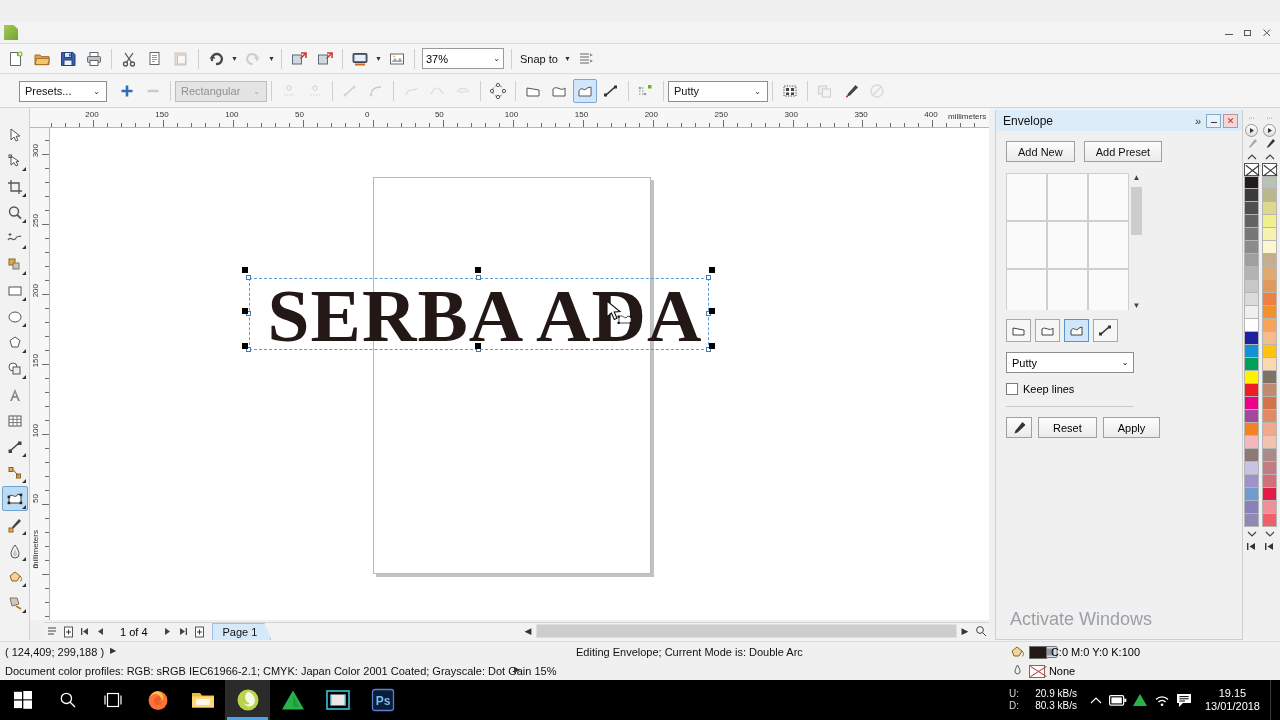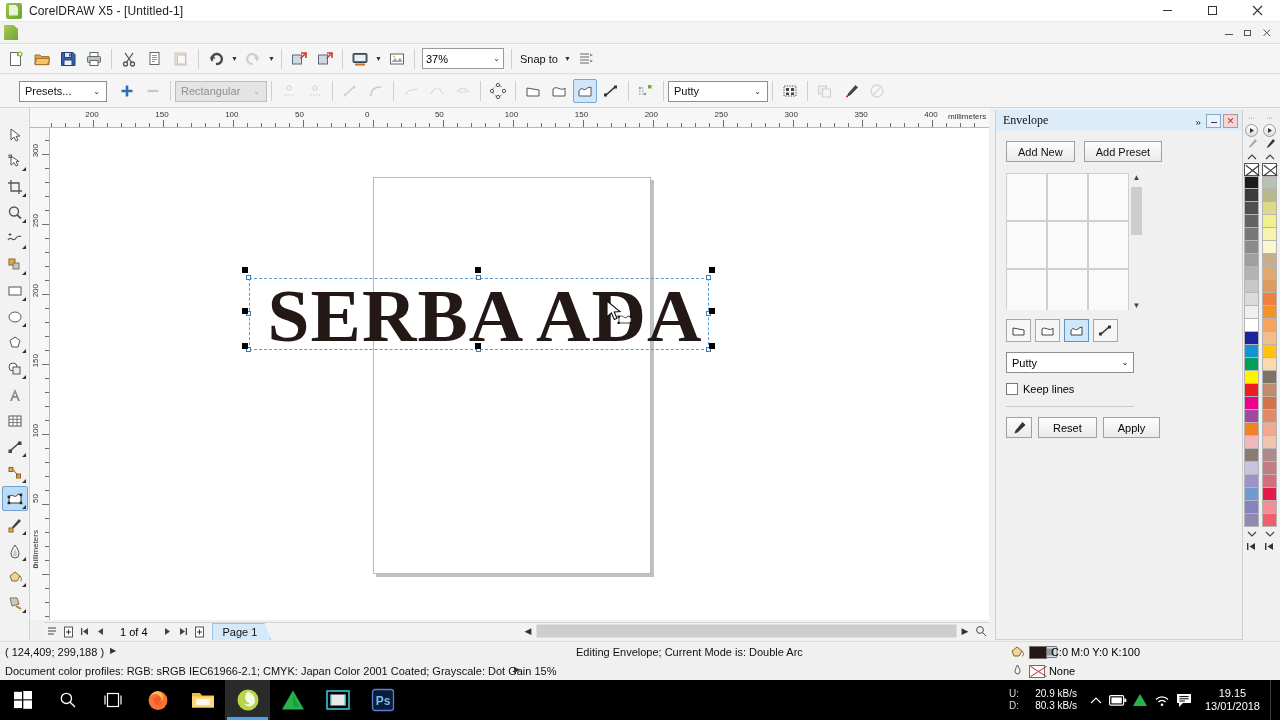--- a/index.html
+++ b/index.html
@@ -220,21 +220,21 @@
   }
   .sw-none:after{ transform:rotate(-33deg); }
 
   
   .docker{
     position:absolute; left:995px; top:110px; width:248px; height:530px;
     background:#f0f0f0; border:1px solid #cfcfcf; border-top:none;
   }
   .dk-head{
     height:21px; background:#dcecf8; display:flex; align-items:center;
-    padding-left:7px; font-size:12px; color:#111;font-family:Liberation Serif, serif;
+    padding-left:7px; font-size:12px; color:#111;
   }
   .dk-head .t{ flex:1;}
   .dk-chev{ font-size:11px; color:#333; padding:0 5px;}
   .dk-min{ width:15px;height:14px;border:1px solid #8aa9c4;background:#eaf2fa;
            display:flex;align-items:center;justify-content:center; font-size:8px; margin-right:2px;}
   .dk-cls{ width:15px;height:14px;border:1px solid #c49090;background:#f3d6d6;
            display:flex;align-items:center;justify-content:center;font-size:9px;color:#a33;margin-right:4px;}
   .dk-body{ padding:10px; }
   .dkbtn{
     height:21px; border:1px solid #a0a0a0; background:linear-gradient(#fdfdfd,#eaeaea);
@@ -318,41 +318,20 @@
   .netspeed .k{ color:#d8d8d8;}
   .trayic{ width:22px;height:40px; display:flex;align-items:center;justify-content:center;}
   .clock{ color:#fff; font-size:11px; line-height:13px; text-align:center; padding:0 10px;}
   .tb-edge{ width:6px; height:40px; border-left:1px solid #3a3a3a; }
 </style>
 </head>
 <body>
 
 <div id="app">
 
-  <div class="titlebar">
-    <div class="tb-icon"></div>
-    <div class="tb-title">CorelDRAW X5 - [Untitled-1]</div>
-    <div class="tb-btns">
-      <div class="tb-btn">
-        <svg width="11" height="11" viewBox="0 0 11 11">
-            <rect x="1" y="5" width="9" height="1" fill="#333"></rect>
-          </svg>
-      </div>
-      <div class="tb-btn">
-        <svg width="11" height="11" viewBox="0 0 11 11">
-            <rect x="1.5" y="1.5" width="8" height="8" fill="none" stroke="#333"></rect>
-          </svg>
-      </div>
-      <div class="tb-btn close">
-        <svg width="11" height="11" viewBox="0 0 11 11">
-            <path d="M1 1 L10 10 M10 1 L1 10" stroke="#333" stroke-width="1.1" fill="none"></path>
-          </svg>
-      </div>
-    </div>
-  </div>
 
   <div class="docstrip">
     <div class="docicon"></div>
     <div class="doc-btns">
       <div class="doc-btn">
         <svg width="10" height="10" viewBox="0 0 10 10">
             <rect x="1" y="6" width="8" height="1" fill="#555"></rect>
           </svg>
       </div>
       <div class="doc-btn">
@@ -1021,20 +1000,21 @@
               <path d="M7.5 1 C5.5 4.5 5 6.5 5 8 A2.6 2.6 0 0 0 10 8 C10 6.5 9.5 4.5 7.5 1z" fill="#f5f5f5" stroke="#555"></path>
             </svg>
         </span>
         <span class="sw-none"></span>
         <span>None</span>
       </div>
     </div>
   </div>
 
   <div class="wm">
+    <div class="l1">Activate Windows</div>
   </div>
 
   <div class="docker">
     <div class="dk-head">
       <span class="t">Envelope</span>
       <span class="dk-chev">»</span>
       <span class="dk-min">
         <svg width="8" height="8" viewBox="0 0 8 8">
             <rect x="1" y="5" width="6" height="1" fill="#335"></rect>
           </svg>

